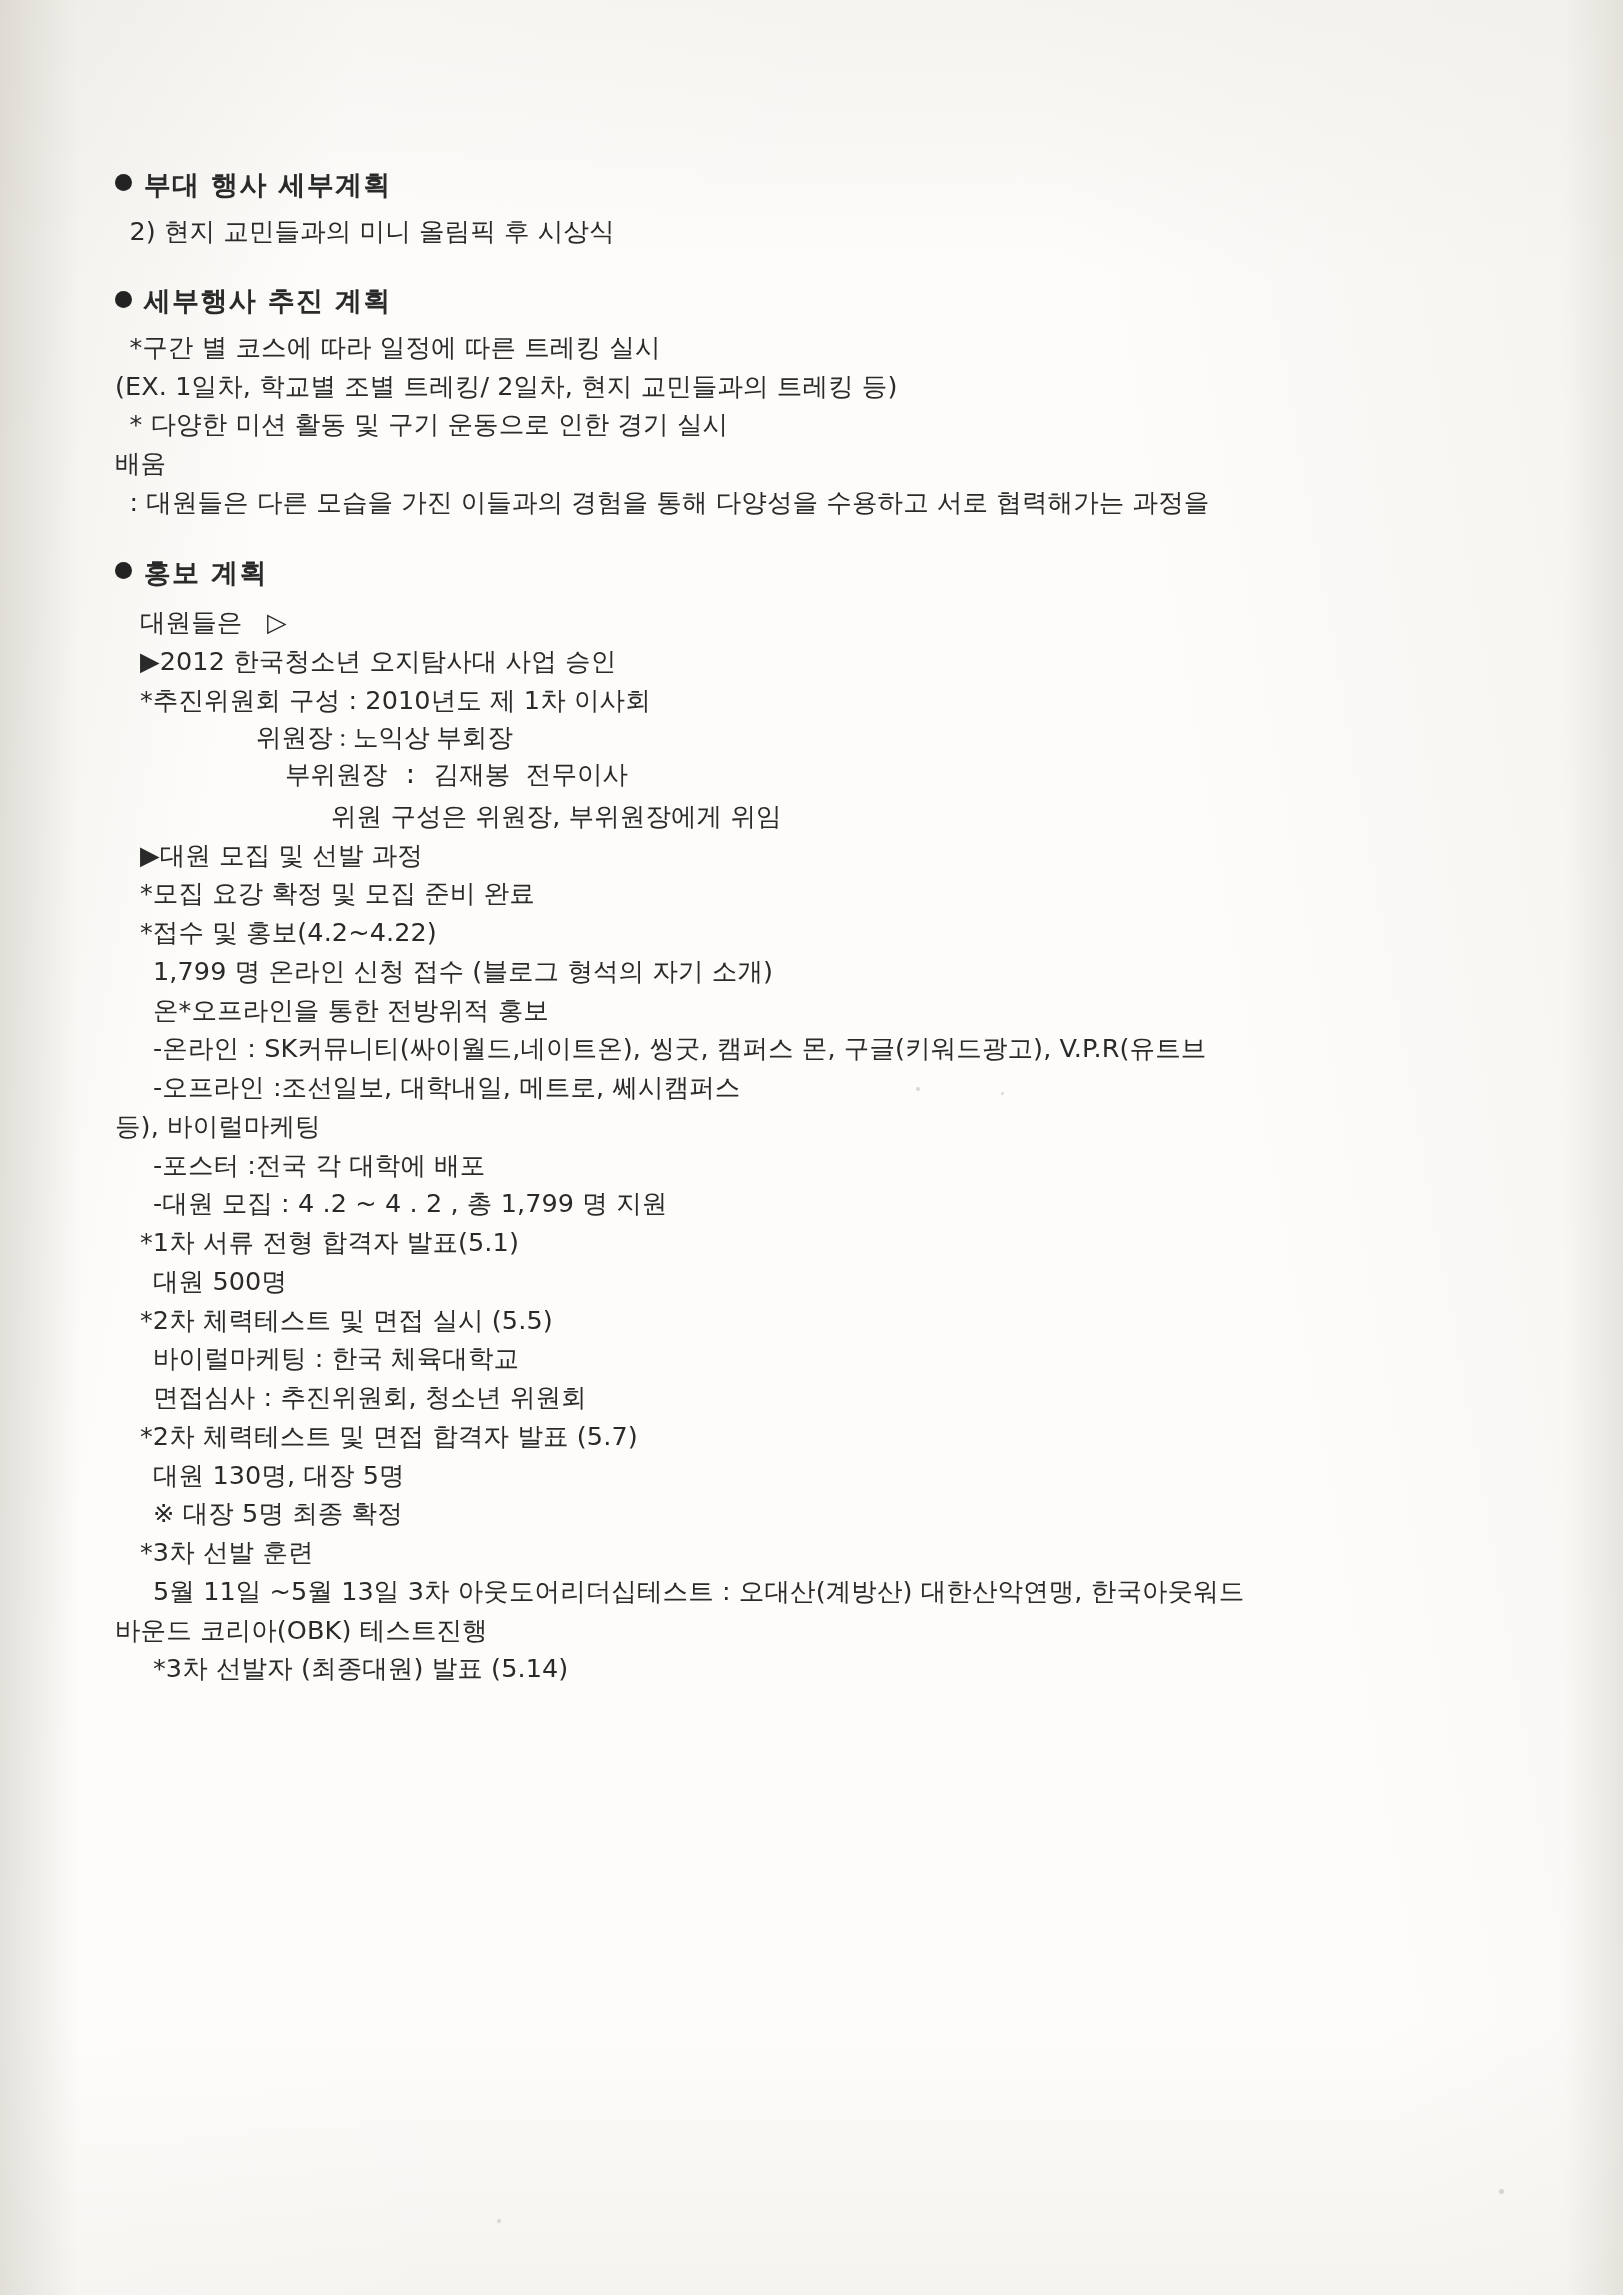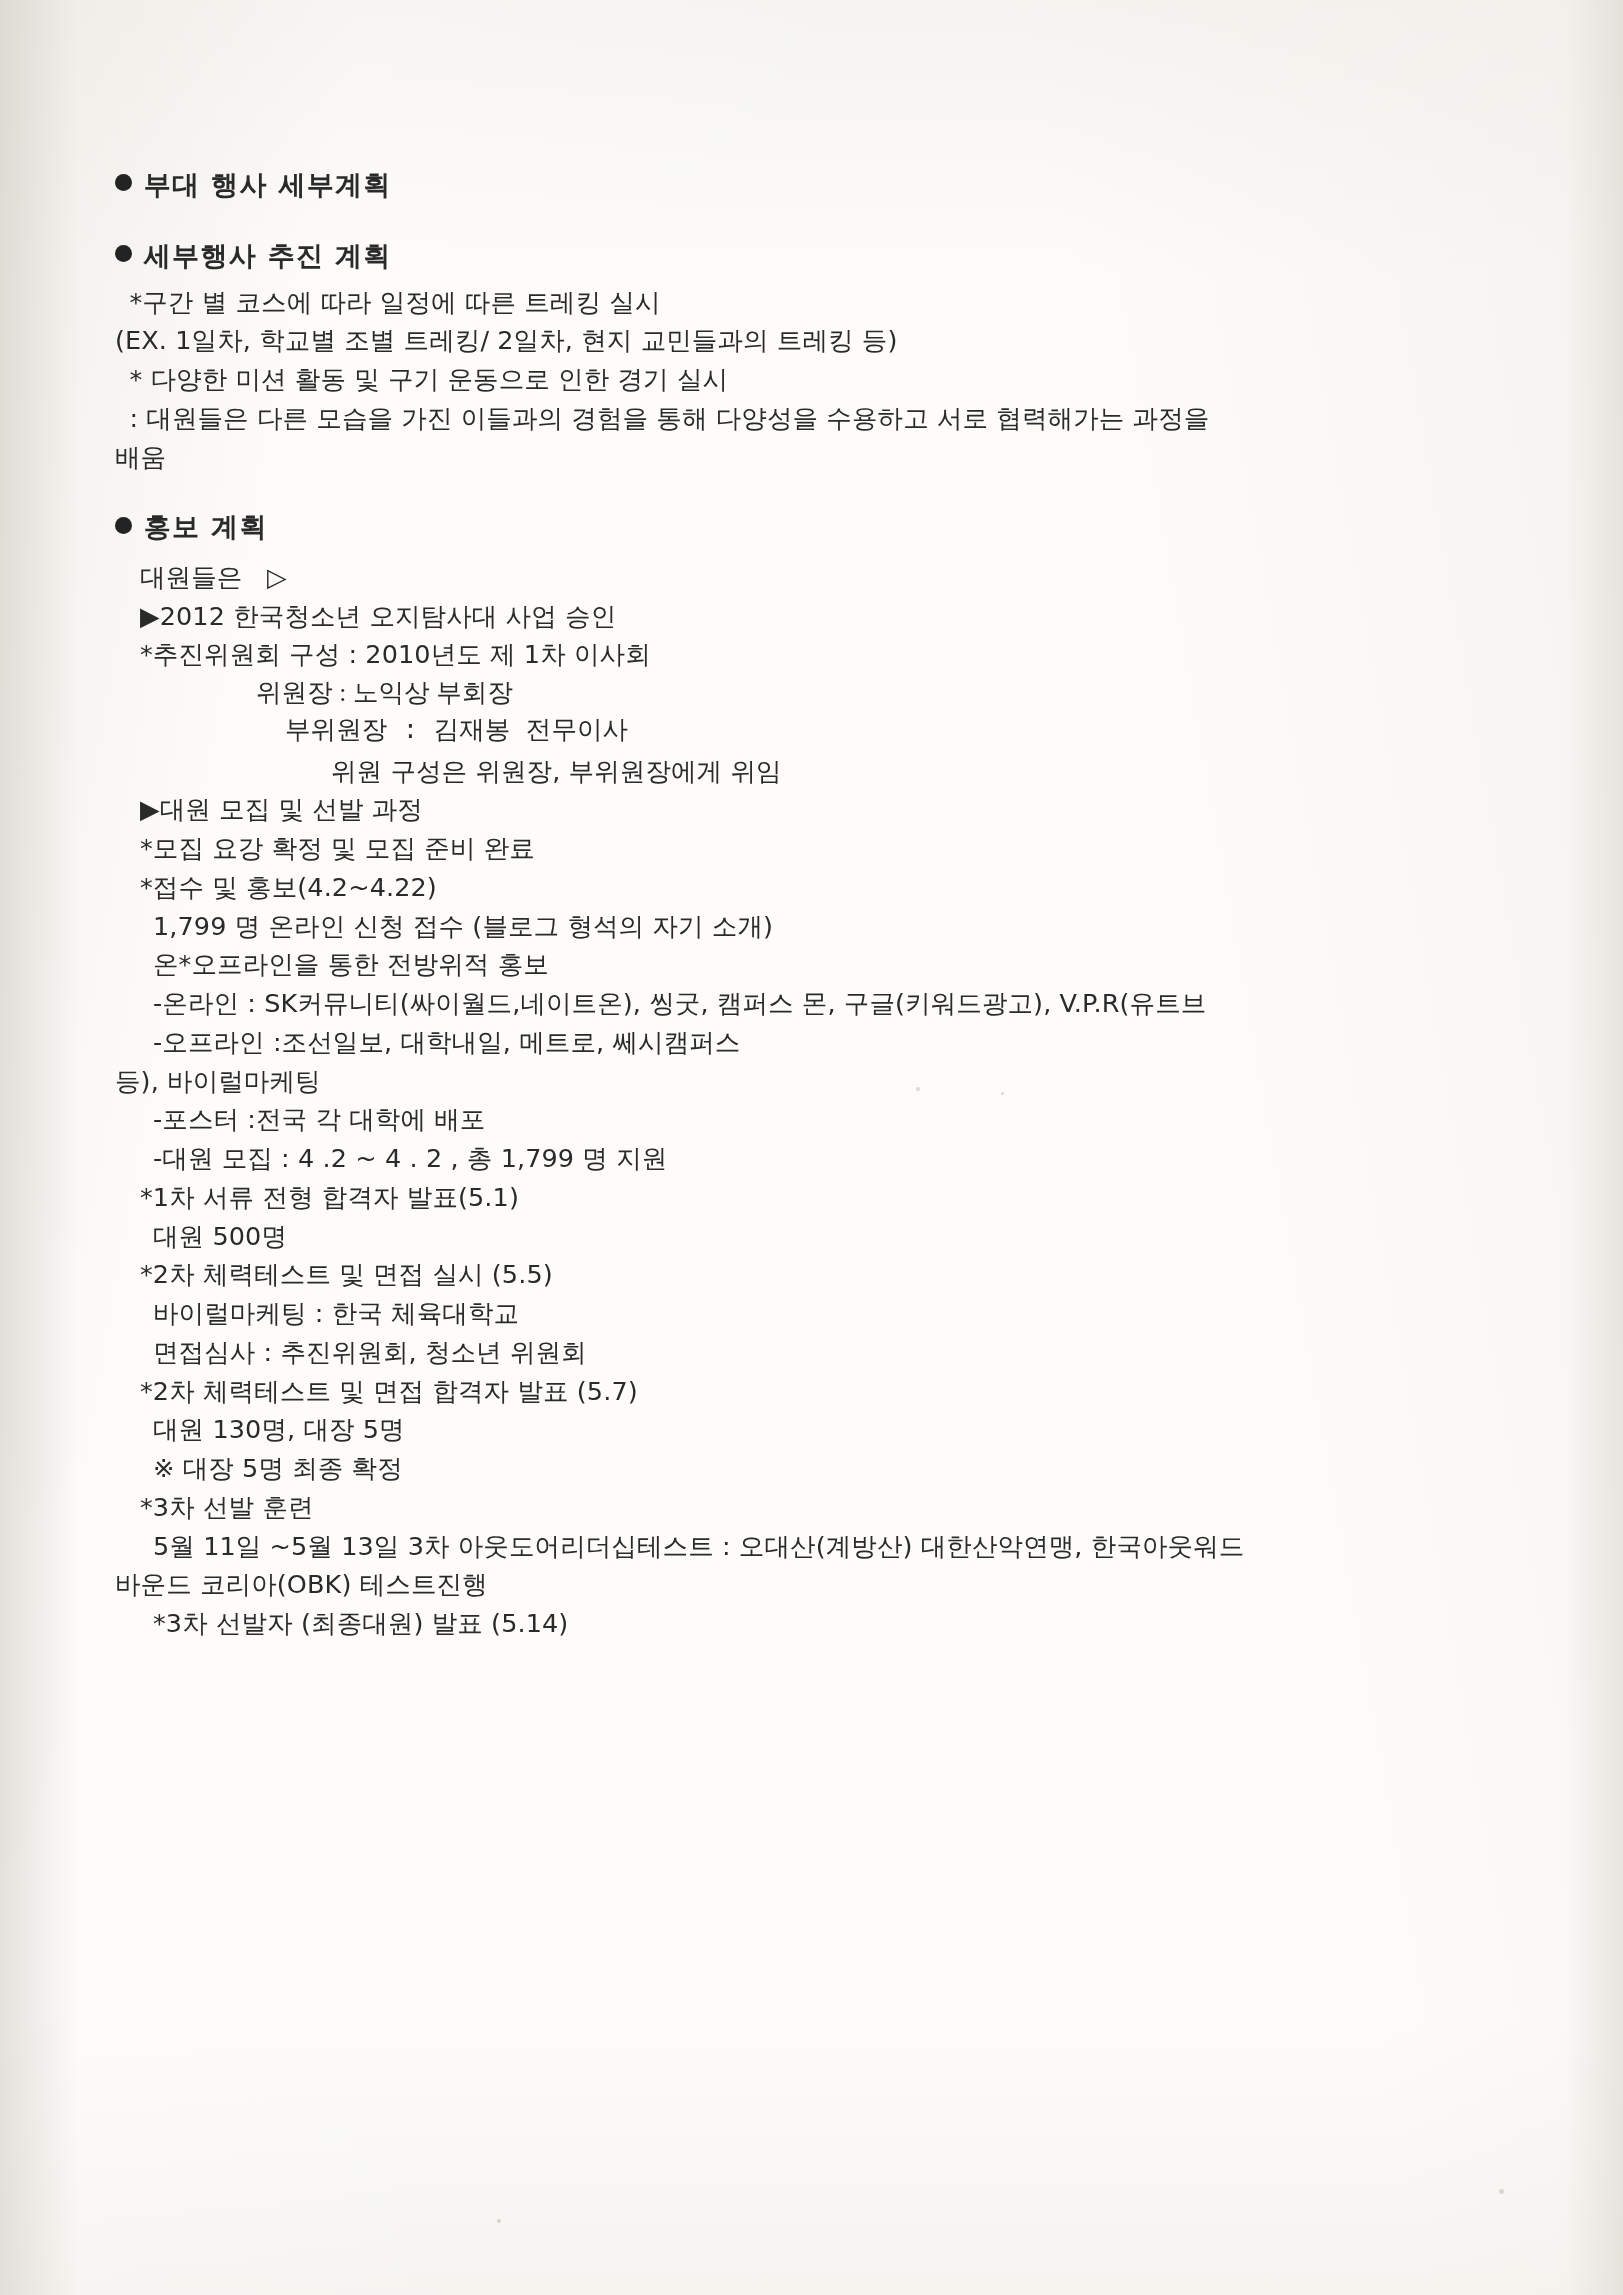--- a/index.html
+++ b/index.html
@@ -106,32 +106,33 @@
   <div class="speck" style="left:1499px; top:2189px; width:4.6px; height:4.6px;"></div>
   <div class="speck" style="left:497px; top:2219px; width:3.9px; height:3.9px;"></div>
 
   <div class="content">
 
     <div class="section">
       <div class="section-heading">
         <span class="bullet-dot"></span>
         <span>부대 행사 세부계획</span>
       </div>
+      <div class="line i1">2) 현지 교민들과의 미니 올림픽 후 시상식</div>
     </div>
 
     <div class="section gap-top">
       <div class="section-heading">
         <span class="bullet-dot"></span>
         <span>세부행사 추진 계획</span>
       </div>
       <div class="line i1">*구간 별 코스에 따라 일정에 따른 트레킹 실시</div>
       <div class="line hang">(EX. 1일차, 학교별 조별 트레킹/ 2일차, 현지 교민들과의 트레킹 등)</div>
       <div class="line i1">* 다양한 미션 활동 및 구기 운동으로 인한 경기 실시</div>
+      <div class="line hang">배움</div>
       <div class="line i1">: 대원들은 다른 모습을 가진 이들과의 경험을 통해 다양성을 수용하고 서로 협력해가는 과정을</div>
-      <div class="line hang">배움</div>
     </div>
 
     <div class="section gap-top">
       <div class="section-heading">
         <span class="bullet-dot"></span>
         <span>홍보 계획</span>
       </div>
       <div class="line i2 gap-sm">대원들은   ▷</div>
       <div class="line i2">▶2012 한국청소년 오지탐사대 사업 승인</div>
       <div class="line i2">*추진위원회 구성 : 2010년도 제 1차 이사회</div>

